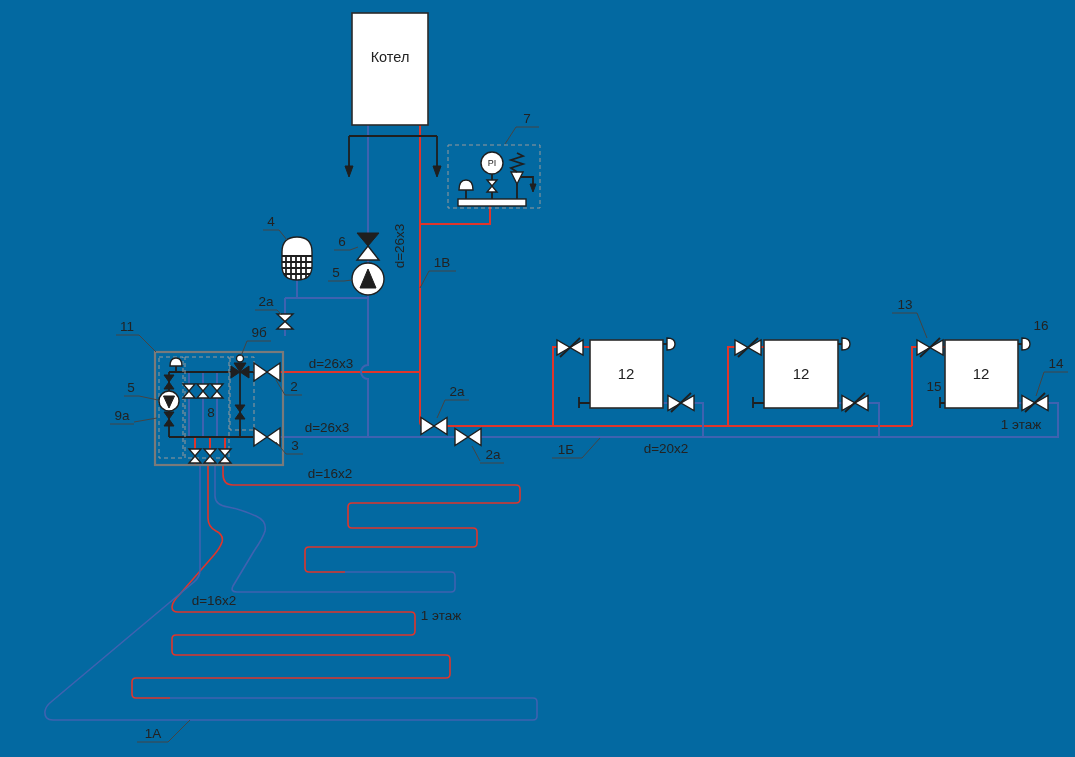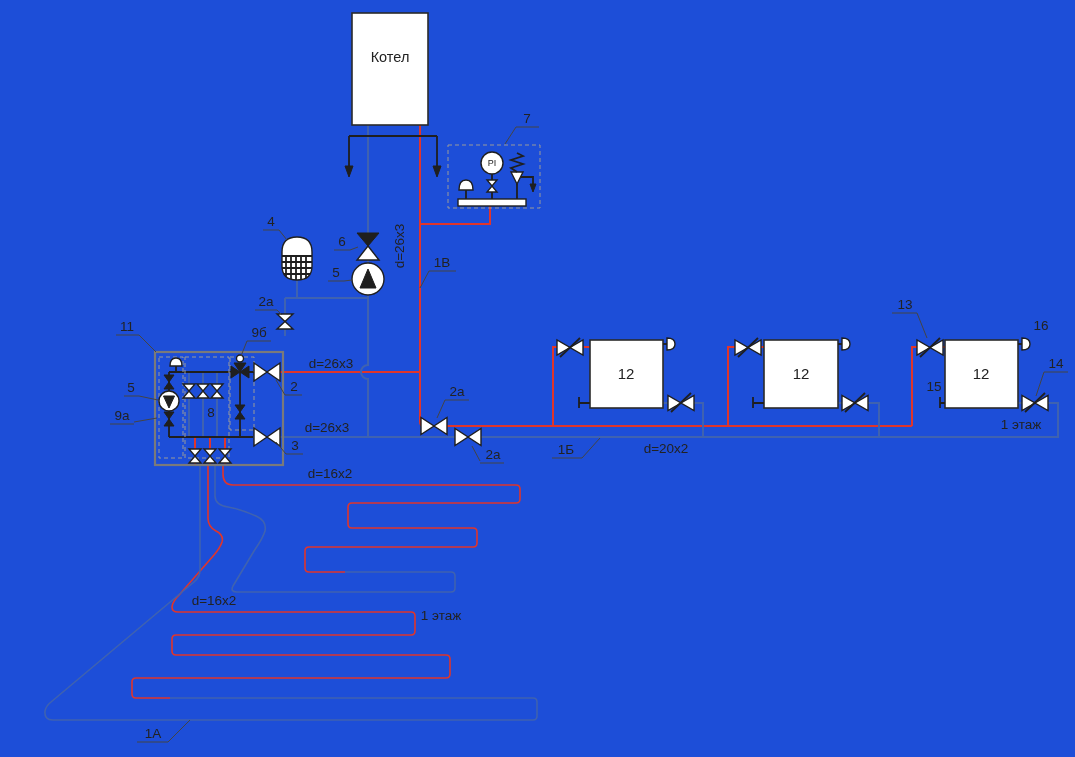--- a/index.html
+++ b/index.html
@@ -1,16 +1,16 @@
 <!DOCTYPE html>
 <html><head>
 <meta charset="utf-8">
 <style>
   html,body{margin:0;padding:0;background:#ffffff;}
-  .stage{position:relative;width:1075px;height:757px;background:#1d4ed8;overflow:hidden;
+  .stage{position:relative;width:1075px;height:757px;background:#0369a1;overflow:hidden;
          font-family:"Liberation Sans", sans-serif;}
   svg{display:block}
   text{font-family:"Liberation Sans", sans-serif;fill:#222;font-size:13.5px;}
   .t-big{font-size:14.5px;}
   .t-rad{font-size:15px;}
   .t-pi{font-size:9px;}
   .pr{stroke:#e0352b;fill:none;stroke-width:2;}
   .prl{stroke:#e0352b;fill:none;stroke-width:1.6;}
   .pb{stroke:#3f62b0;fill:none;stroke-width:2;}
   .pbl{stroke:#3f62b0;fill:none;stroke-width:1.6;}

